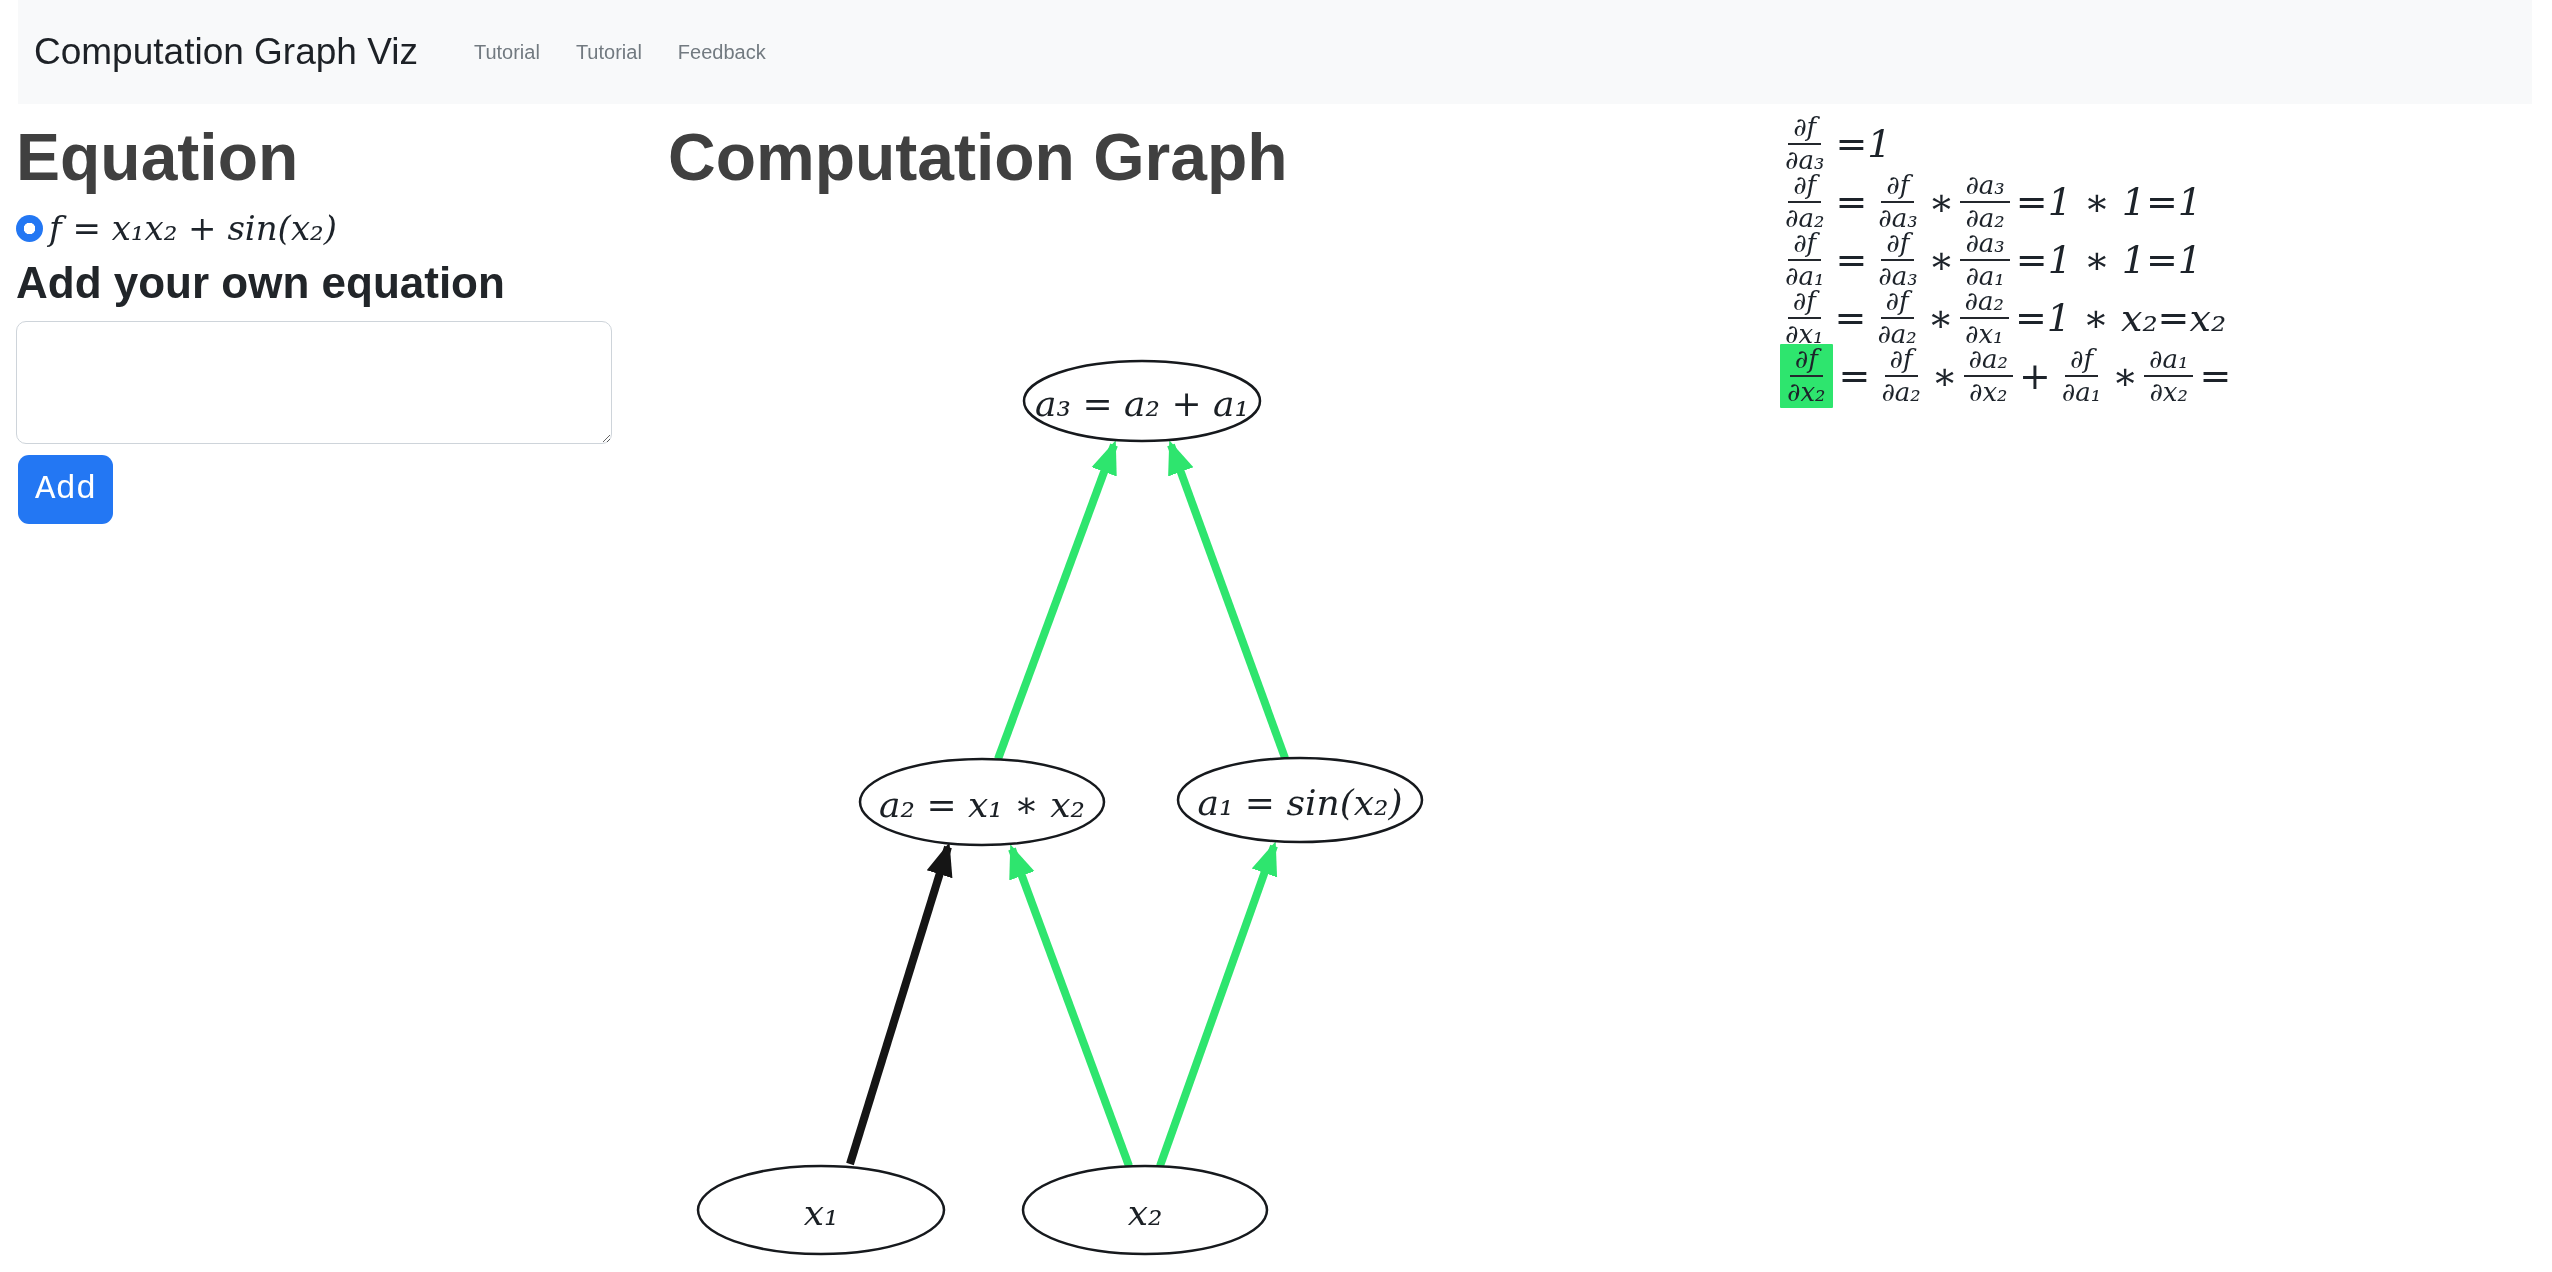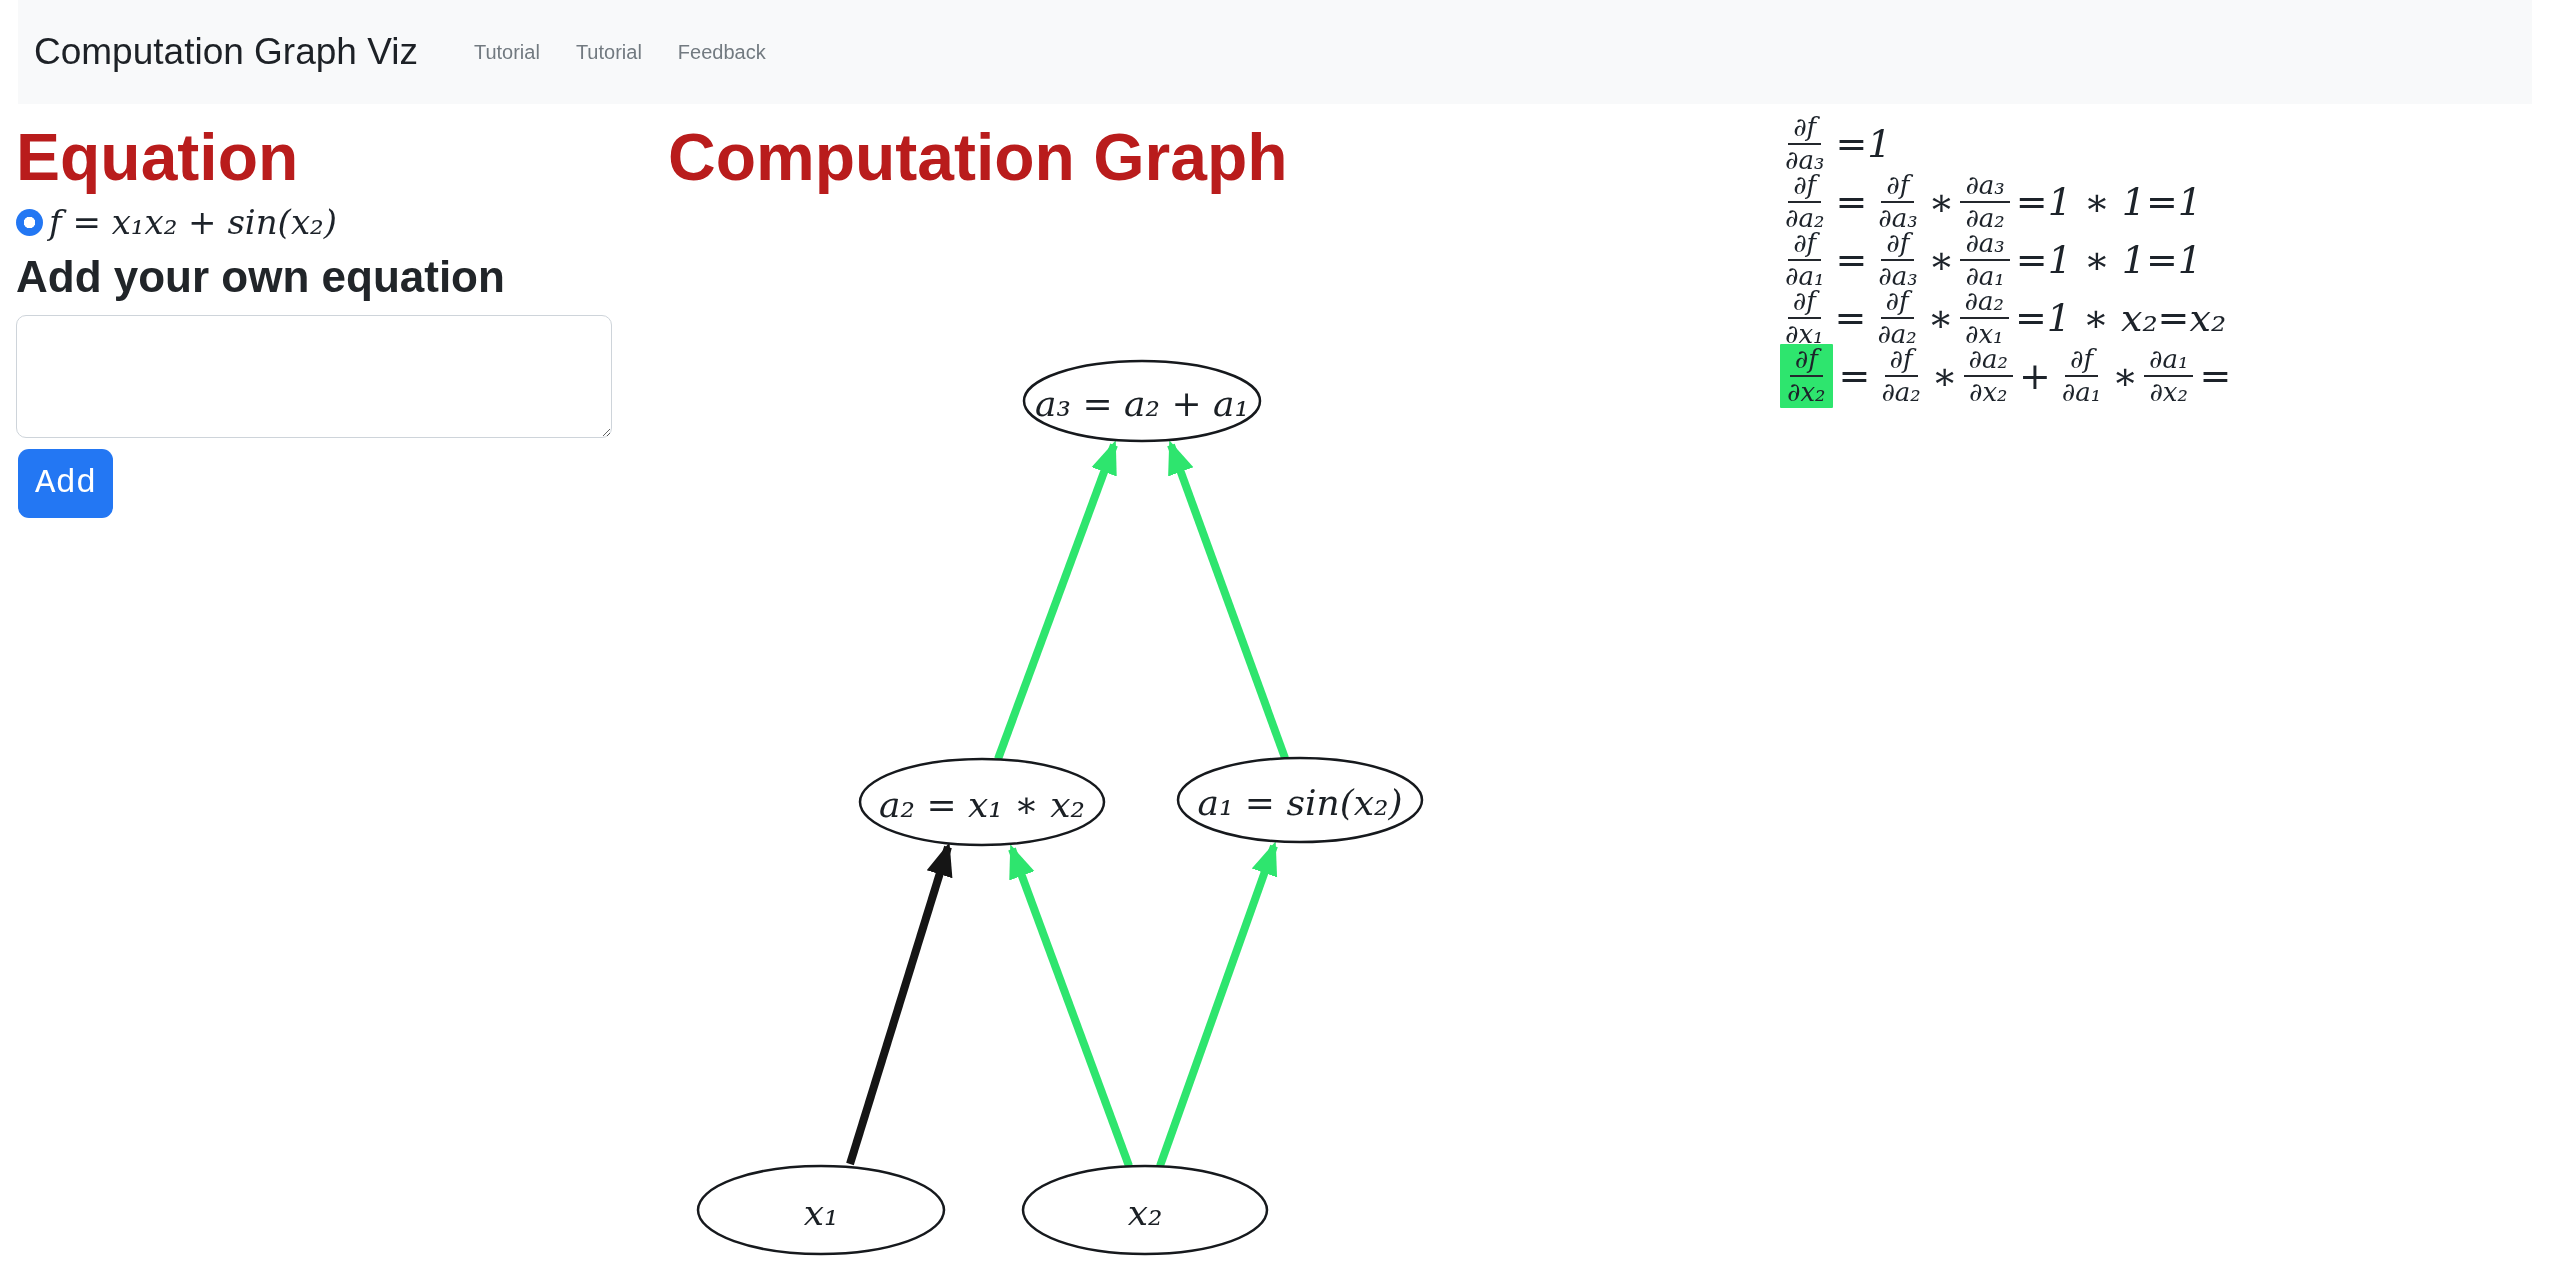--- a/index.html
+++ b/index.html
@@ -10,25 +10,25 @@
   
   .navbar{position:absolute;left:18px;top:0;width:2514px;height:104px;
           background:#f8f9fa;display:flex;align-items:center;padding-left:16px;box-sizing:border-box;}
   .brand{font-size:37px;color:#1d2126;margin-right:56px;cursor:pointer;}
   .navlink{font-size:20px;color:#727a80;margin-right:36px;cursor:pointer;}
 
   
   .col1{position:absolute;left:16px;top:104px;width:640px;}
   .col2-title{position:absolute;left:668px;top:104px;}
   .col3{position:absolute;left:1745px;top:104px;width:790px;}
-  h1.pgh{font-size:66px;font-weight:700;line-height:1.2;margin:14px 0 0 0;color:#b91c1c;}
+  h1.pgh{font-size:66px;font-weight:700;line-height:1.2;margin:14px 0 0 0;color:#404040;}
   h3.pgh{font-size:44px;font-weight:700;line-height:1.2;margin:6px 0 0 0;color:#212529;}
 
   
-  .opts{margin-top:2px;}
+  .opts{margin-top:8px;}
   .opt-row{display:flex;align-items:center;height:46px;gap:6px;}
   .radio{width:27px;height:27px;border-radius:50%;box-sizing:border-box;flex:0 0 auto;
          background:#fff;border:2px solid #c7cbd0;cursor:pointer;}
   .radio.checked{border:none;background:radial-gradient(circle,#ffffff 0 5.5px,#2377f3 6px);}
   .opt-label{font-size:34px;color:#1d232a;}
 
   
   .eq-textarea{margin-top:11px;width:596px;height:123px;box-sizing:border-box;
                border:1.5px solid #ced4da;border-radius:10px;resize:both;
                font-size:30px;font-family:"Liberation Sans",sans-serif;padding:10px;outline:none;}

